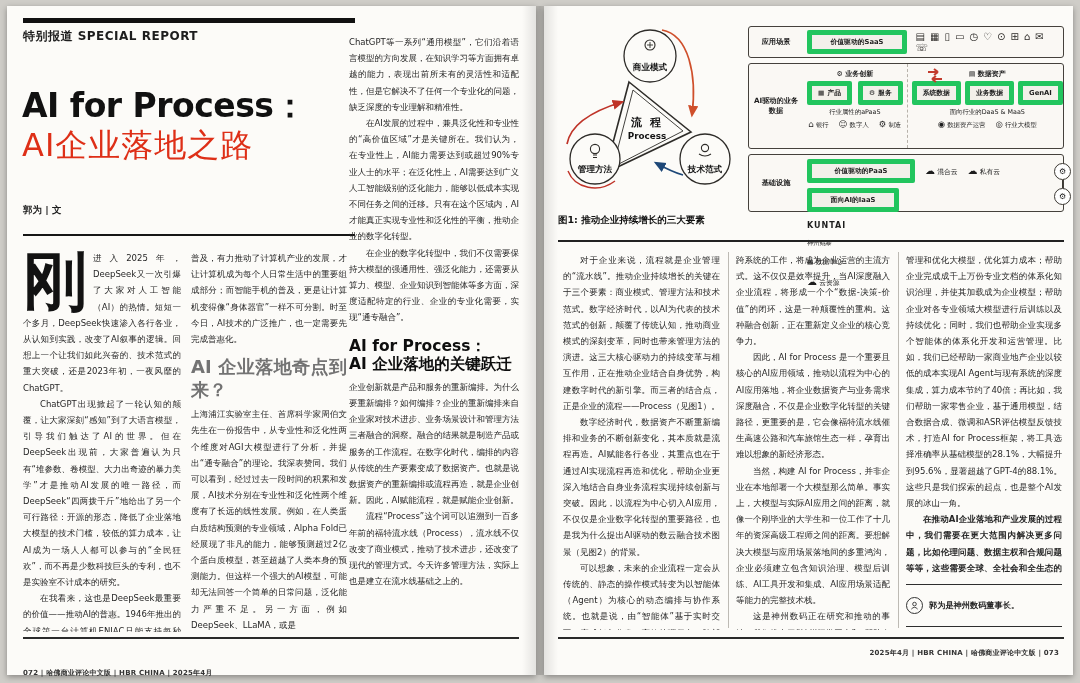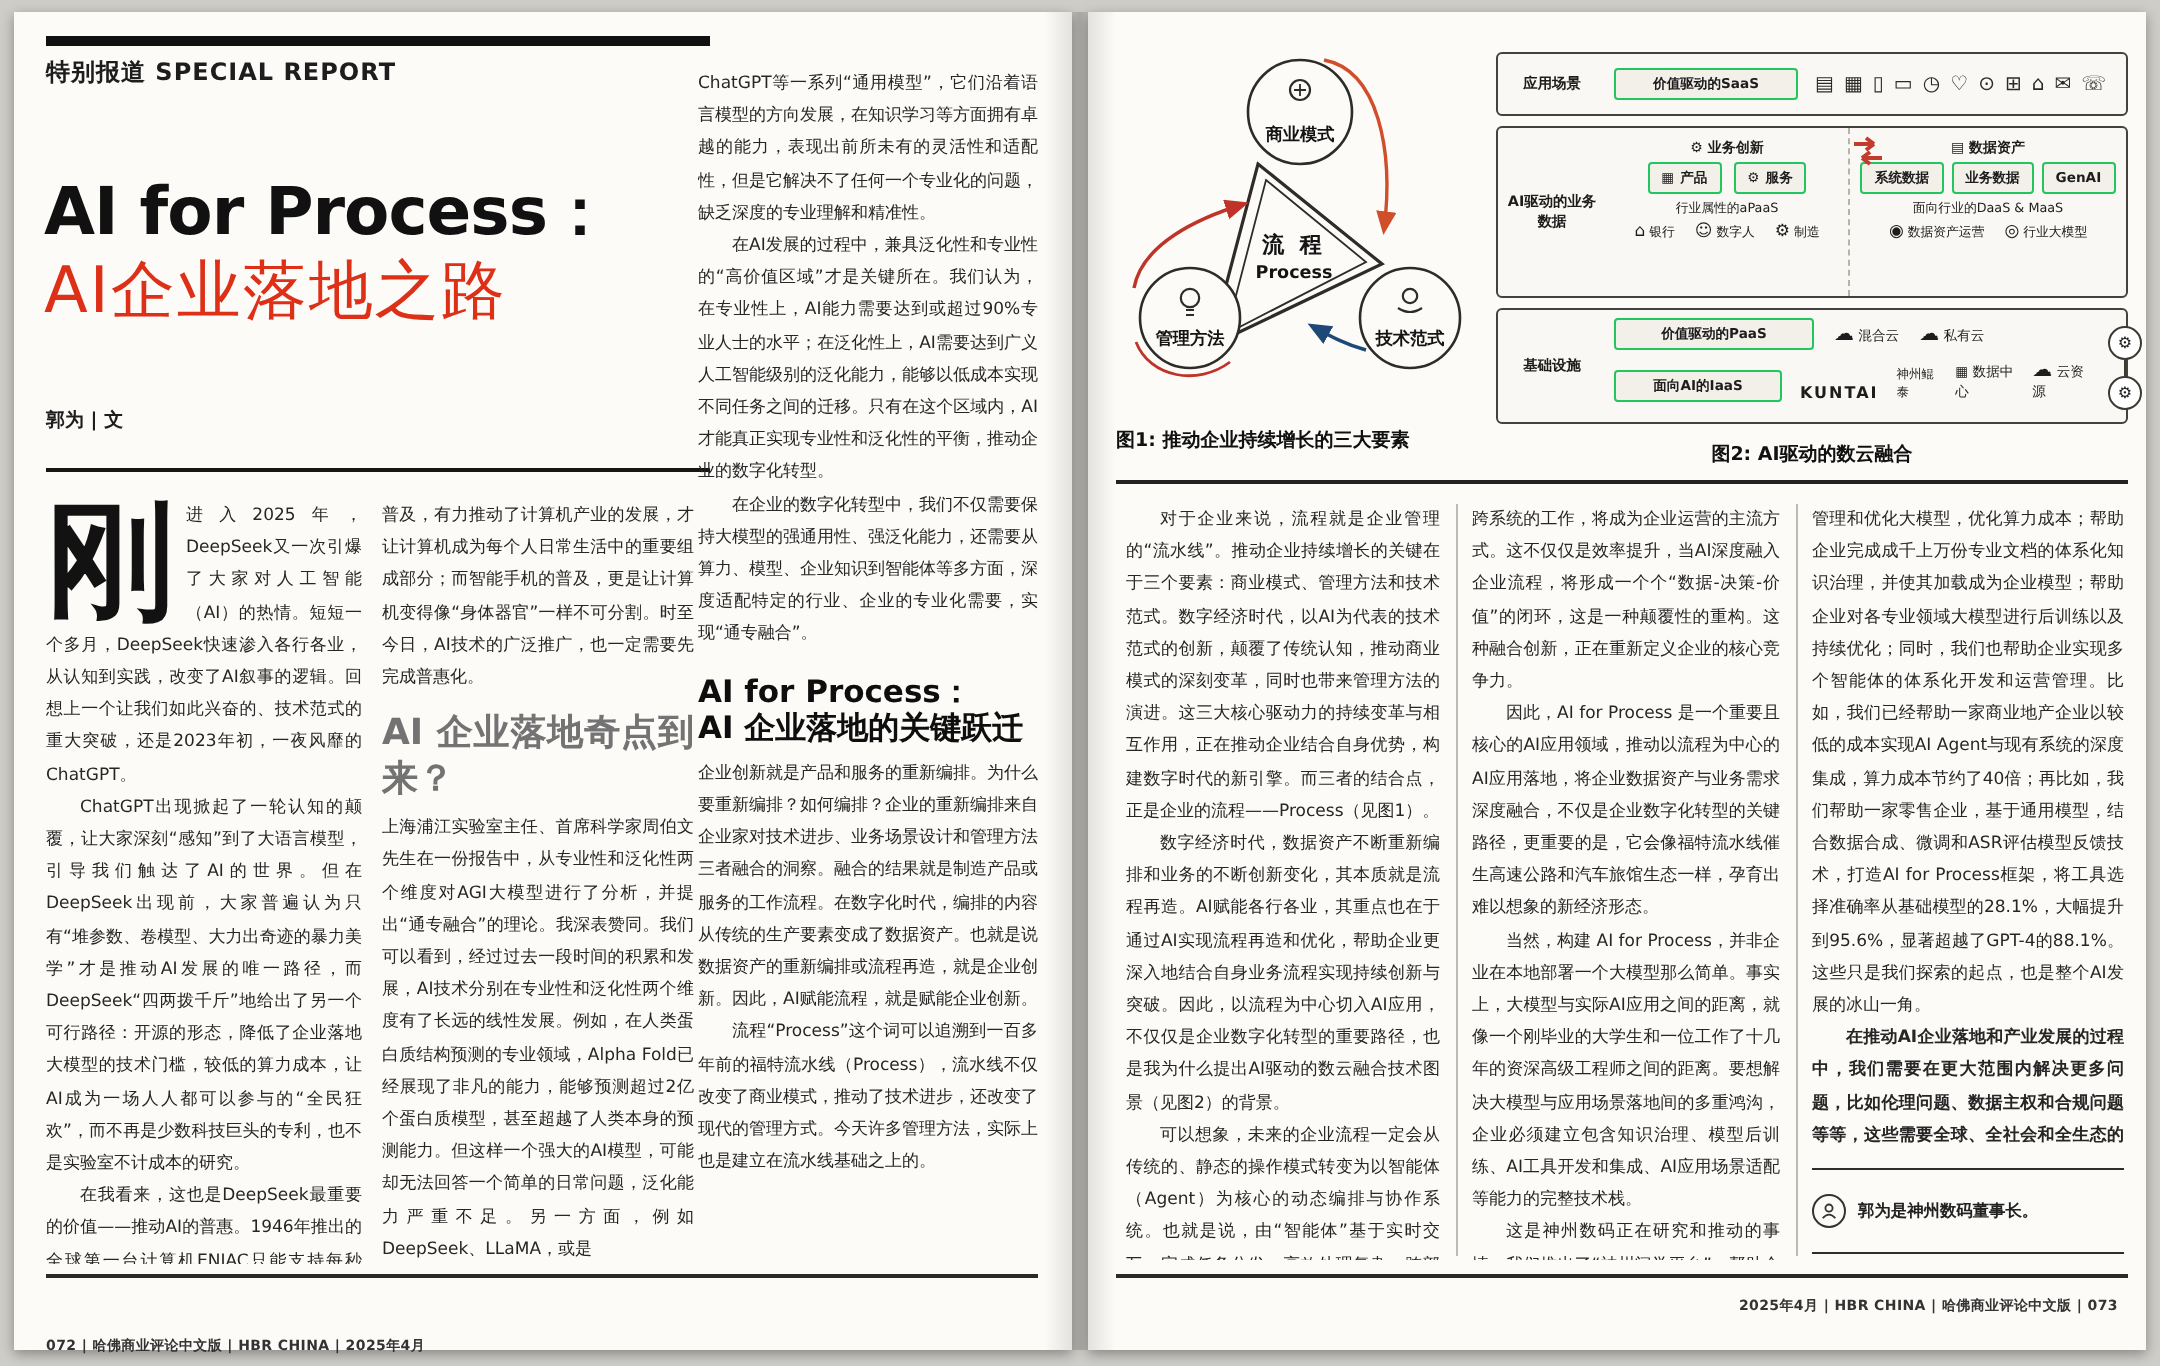--- a/index.html
+++ b/index.html
@@ -44,21 +44,21 @@
   
   .bottom-rule{position:absolute;top:631px;height:1.5px;background:#2a2a2a;}
   .footer{position:absolute;top:642px;font-size:7px;font-weight:bold;color:#333;letter-spacing:.2px;}
   
   .fig1-wrap{position:absolute;left:14px;top:14px;width:184px;}
   .fig-caption{font-size:9.5px;font-weight:800;color:#111;margin-top:4px;}
   .fig2-wrap{position:absolute;left:204px;top:20px;width:316px;font-size:6.8px;}
   .f2row{border:1.2px solid #45413c;border-radius:3px;background:#faf8f4;display:flex;align-items:stretch;position:relative;}
   .f2lab{width:50px;min-width:50px;display:flex;align-items:center;justify-content:center;text-align:center;font-weight:bold;font-size:7.2px;line-height:1.35;padding:2px;}
   .f2content{flex:1;position:relative;}
-  .f2box{border:1px solid #22c55e;border-radius:2px;padding:2px 6px;font-size:6.8px;font-weight:bold;background:#f3f0ea;display:inline-flex;align-items:center;gap:3px;white-space:nowrap;}
+  .f2box{border:5px solid #22c55e;border-radius:2px;padding:2px 6px;font-size:6.8px;font-weight:bold;background:#f3f0ea;display:inline-flex;align-items:center;gap:3px;white-space:nowrap;}
   .f2icons span{font-size:10px;margin:0 2.5px;color:#2c2a27;}
   .f2h{font-weight:bold;font-size:7px;text-align:center;margin:3px 0 2px;}
   .f2sub{font-weight:normal;font-size:6.4px;text-align:center;margin-top:3px;}
   .f2items{display:flex;justify-content:center;gap:10px;margin-top:2px;font-size:6.4px;}
   .f2items .ic{font-size:8.5px;margin-right:2px;}
   .f2circle{
     width:15px;height:15px;border:1.2px solid #3c3933;border-radius:50%;
     background:#fff;display:flex;align-items:center;justify-content:center;font-size:8px;
   }
   .rule-under-figs{position:absolute;left:14px;top:234px;width:506px;height:1.5px;background:#222;}
@@ -222,37 +222,36 @@
     </div>
 
     <div class="f2row" style="height:56px;">
       <div class="f2lab">基础设施</div>
       <div class="f2content" style="padding:4px 20px 4px 4px;">
         <div style="display:flex;align-items:center;gap:10px;margin-bottom:5px;">
           <span class="f2box" style="min-width:86px;justify-content:center;">价值驱动的PaaS</span>
           <span><span class="ic" style="font-size:10px;">☁</span> <span>混合云</span></span>
           <span><span class="ic" style="font-size:10px;">☁</span> <span>私有云</span></span>
         </div>
-        <div style="display:flex;align-items:flex-end;gap:9px;">
+        <div style="display:flex;align-items:flex-start;gap:9px;flex-direction:column;">
           <span class="f2box" style="min-width:70px;justify-content:center;">面向AI的IaaS</span>
           <span style="font-weight:bold;letter-spacing:1px;font-size:8px;">KUNTAI</span>
           <span style="font-size:6.2px;">神州鲲泰</span>
           <span><span class="ic">▦</span> <span>数据中心</span></span>
           <span><span class="ic" style="font-size:10px;">☁</span> <span>云资源</span></span>
         </div>
 
         <div style="position:absolute;right:-8px;top:8px;display:flex;flex-direction:column;align-items:center;">
           <div class="f2circle">⚙</div>
           <div style="width:1px;height:8px;background:#3c3933;"></div>
           <div class="f2circle">⚙</div>
         </div>
       </div>
     </div>
 
-    <div class="fig-caption" style="text-align:center;margin-top:9px;">图2: AI驱动的数云融合</div>
   </div>
 
   <div class="rule-under-figs"></div>
   <div class="vrule" style="left:184px;"></div>
   <div class="vrule" style="left:354px;"></div>
 
   <div class="col" style="left:19px;top:246px;width:157px;height:378px;">
     <p class="ind">对于企业来说，流程就是企业管理的“流水线”。推动企业持续增长的关键在于三个要素：商业模式、管理方法和技术范式。数字经济时代，以AI为代表的技术范式的创新，颠覆了传统认知，推动商业模式的深刻变革，同时也带来管理方法的演进。这三大核心驱动力的持续变革与相互作用，正在推动企业结合自身优势，构建数字时代的新引擎。而三者的结合点，正是企业的流程——Process（见图1）。</p>
     <p class="ind">数字经济时代，数据资产不断重新编排和业务的不断创新变化，其本质就是流程再造。AI赋能各行各业，其重点也在于通过AI实现流程再造和优化，帮助企业更深入地结合自身业务流程实现持续创新与突破。因此，以流程为中心切入AI应用，不仅仅是企业数字化转型的重要路径，也是我为什么提出AI驱动的数云融合技术图景（见图2）的背景。</p>
     <p class="ind">可以想象，未来的企业流程一定会从传统的、静态的操作模式转变为以智能体（Agent）为核心的动态编排与协作系统。也就是说，由“智能体”基于实时交互，完成任务分发，高效处理复杂、跨部门、</p>

